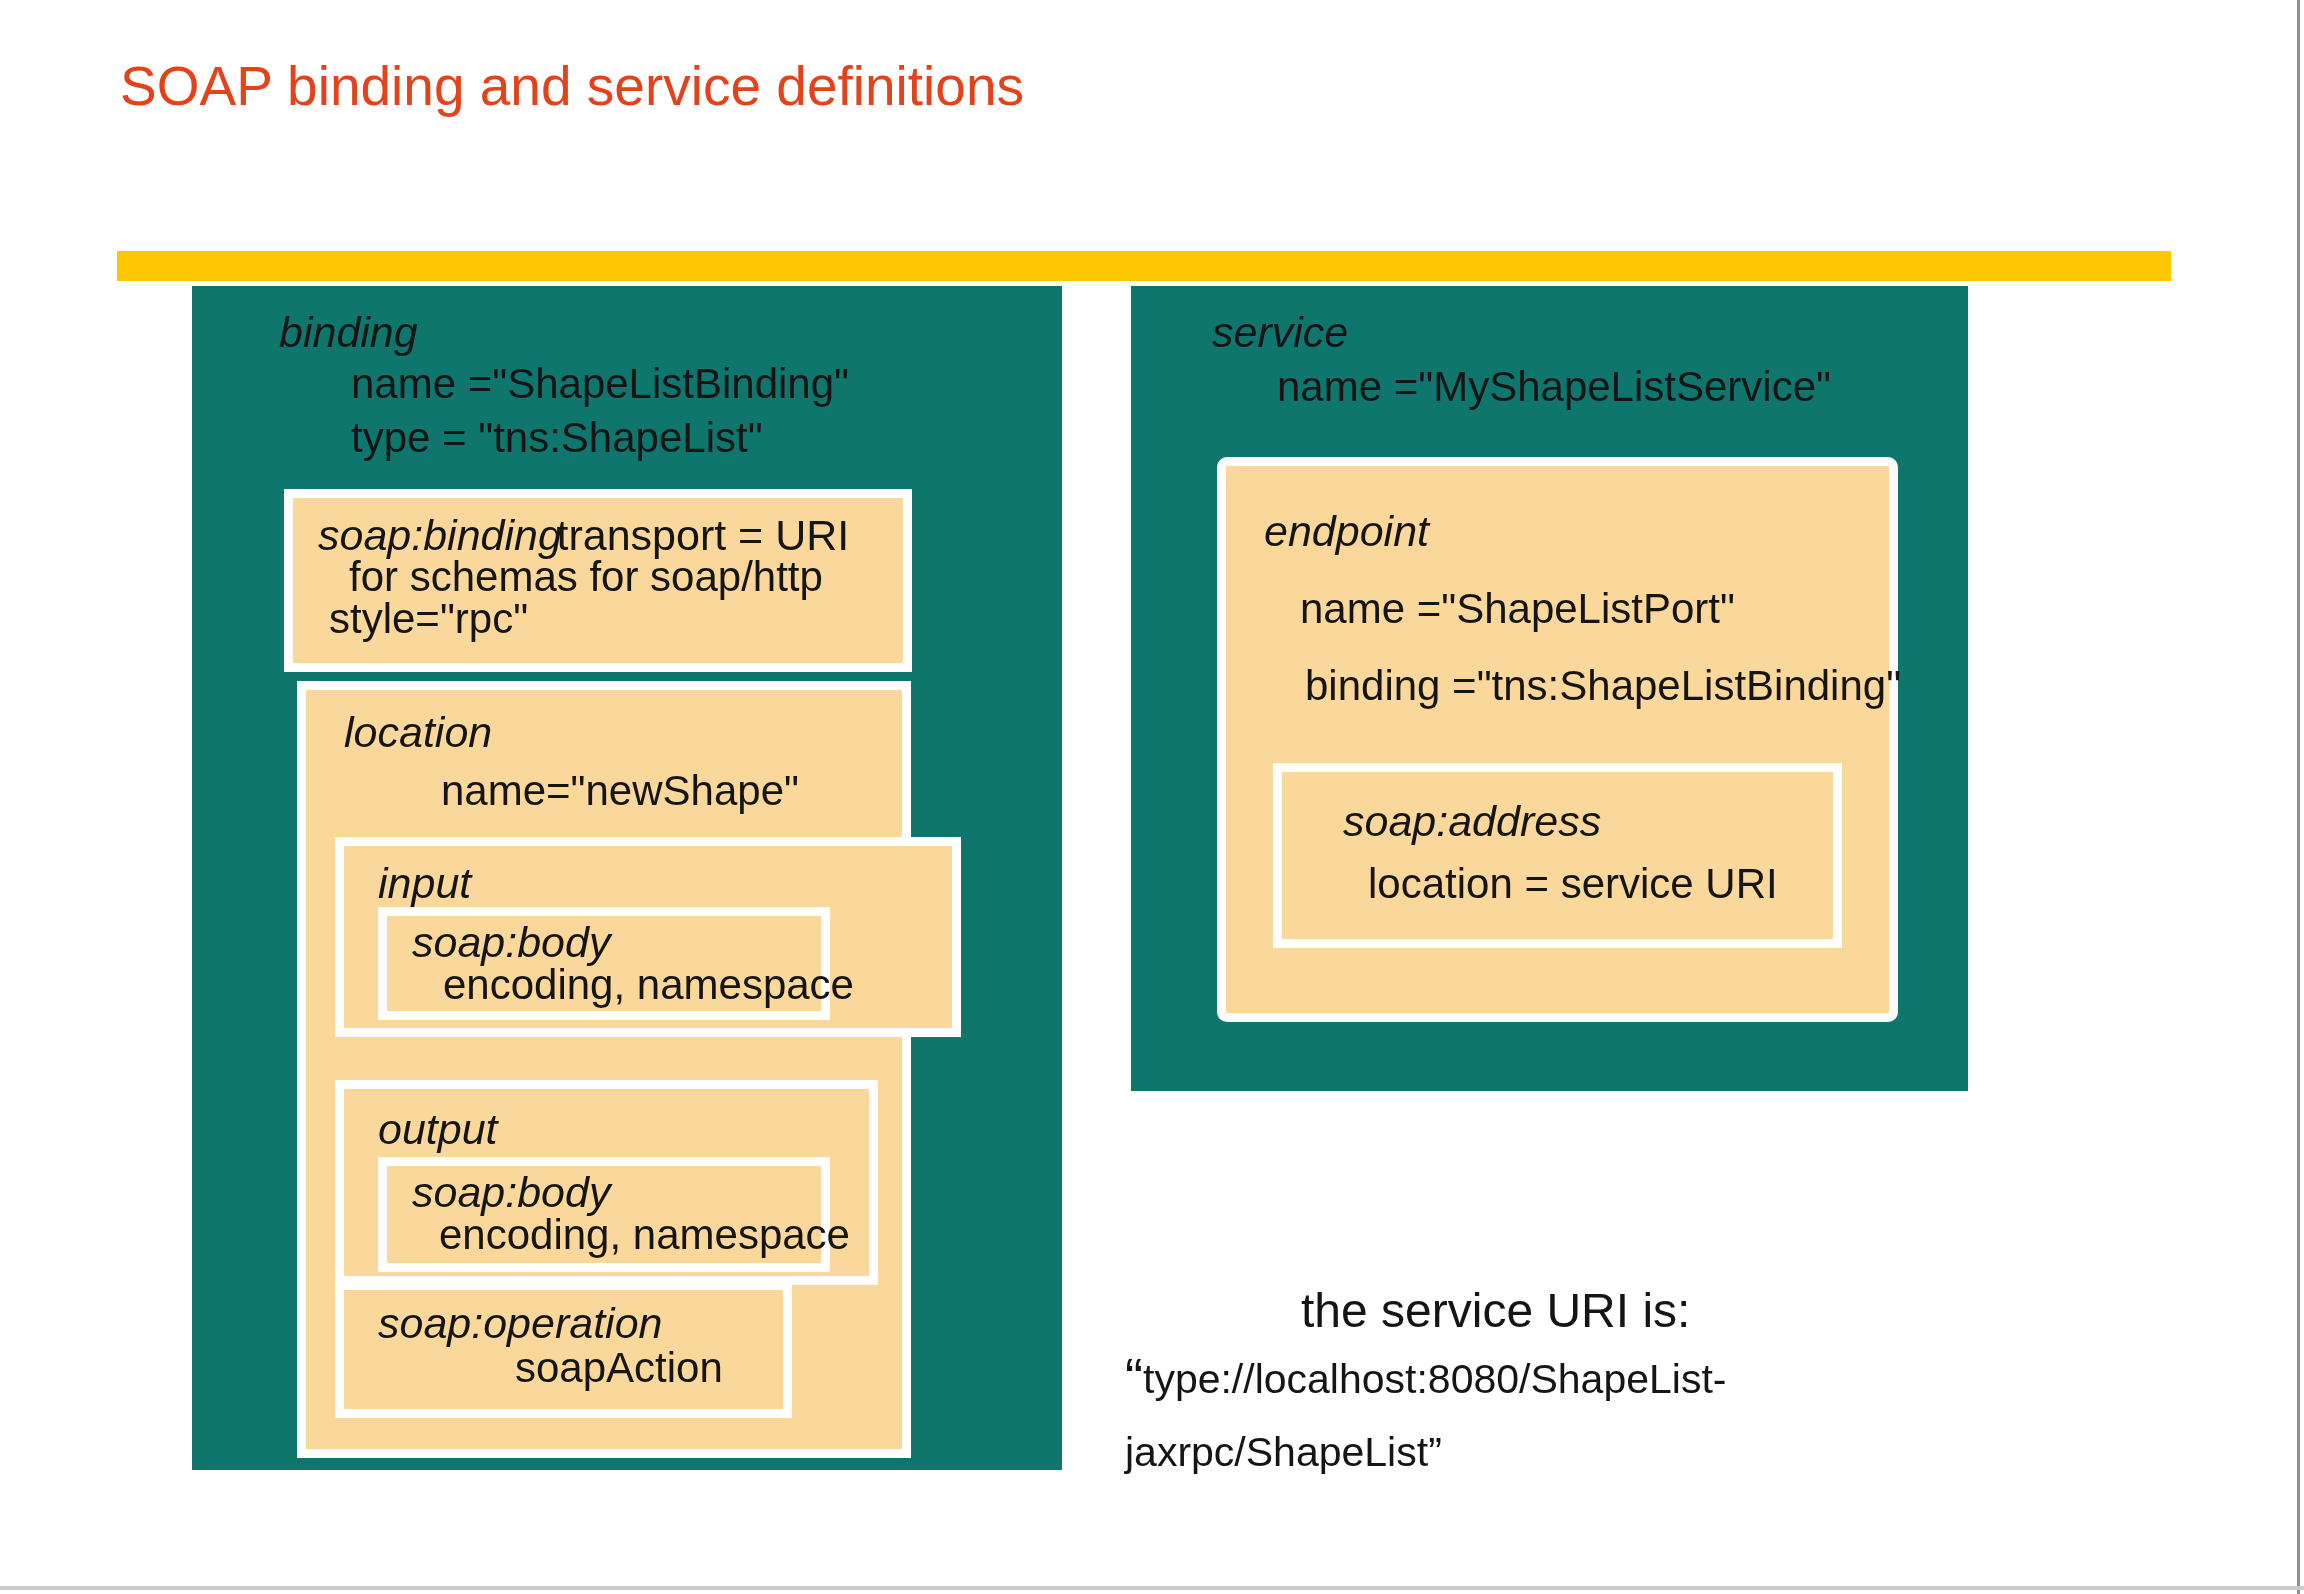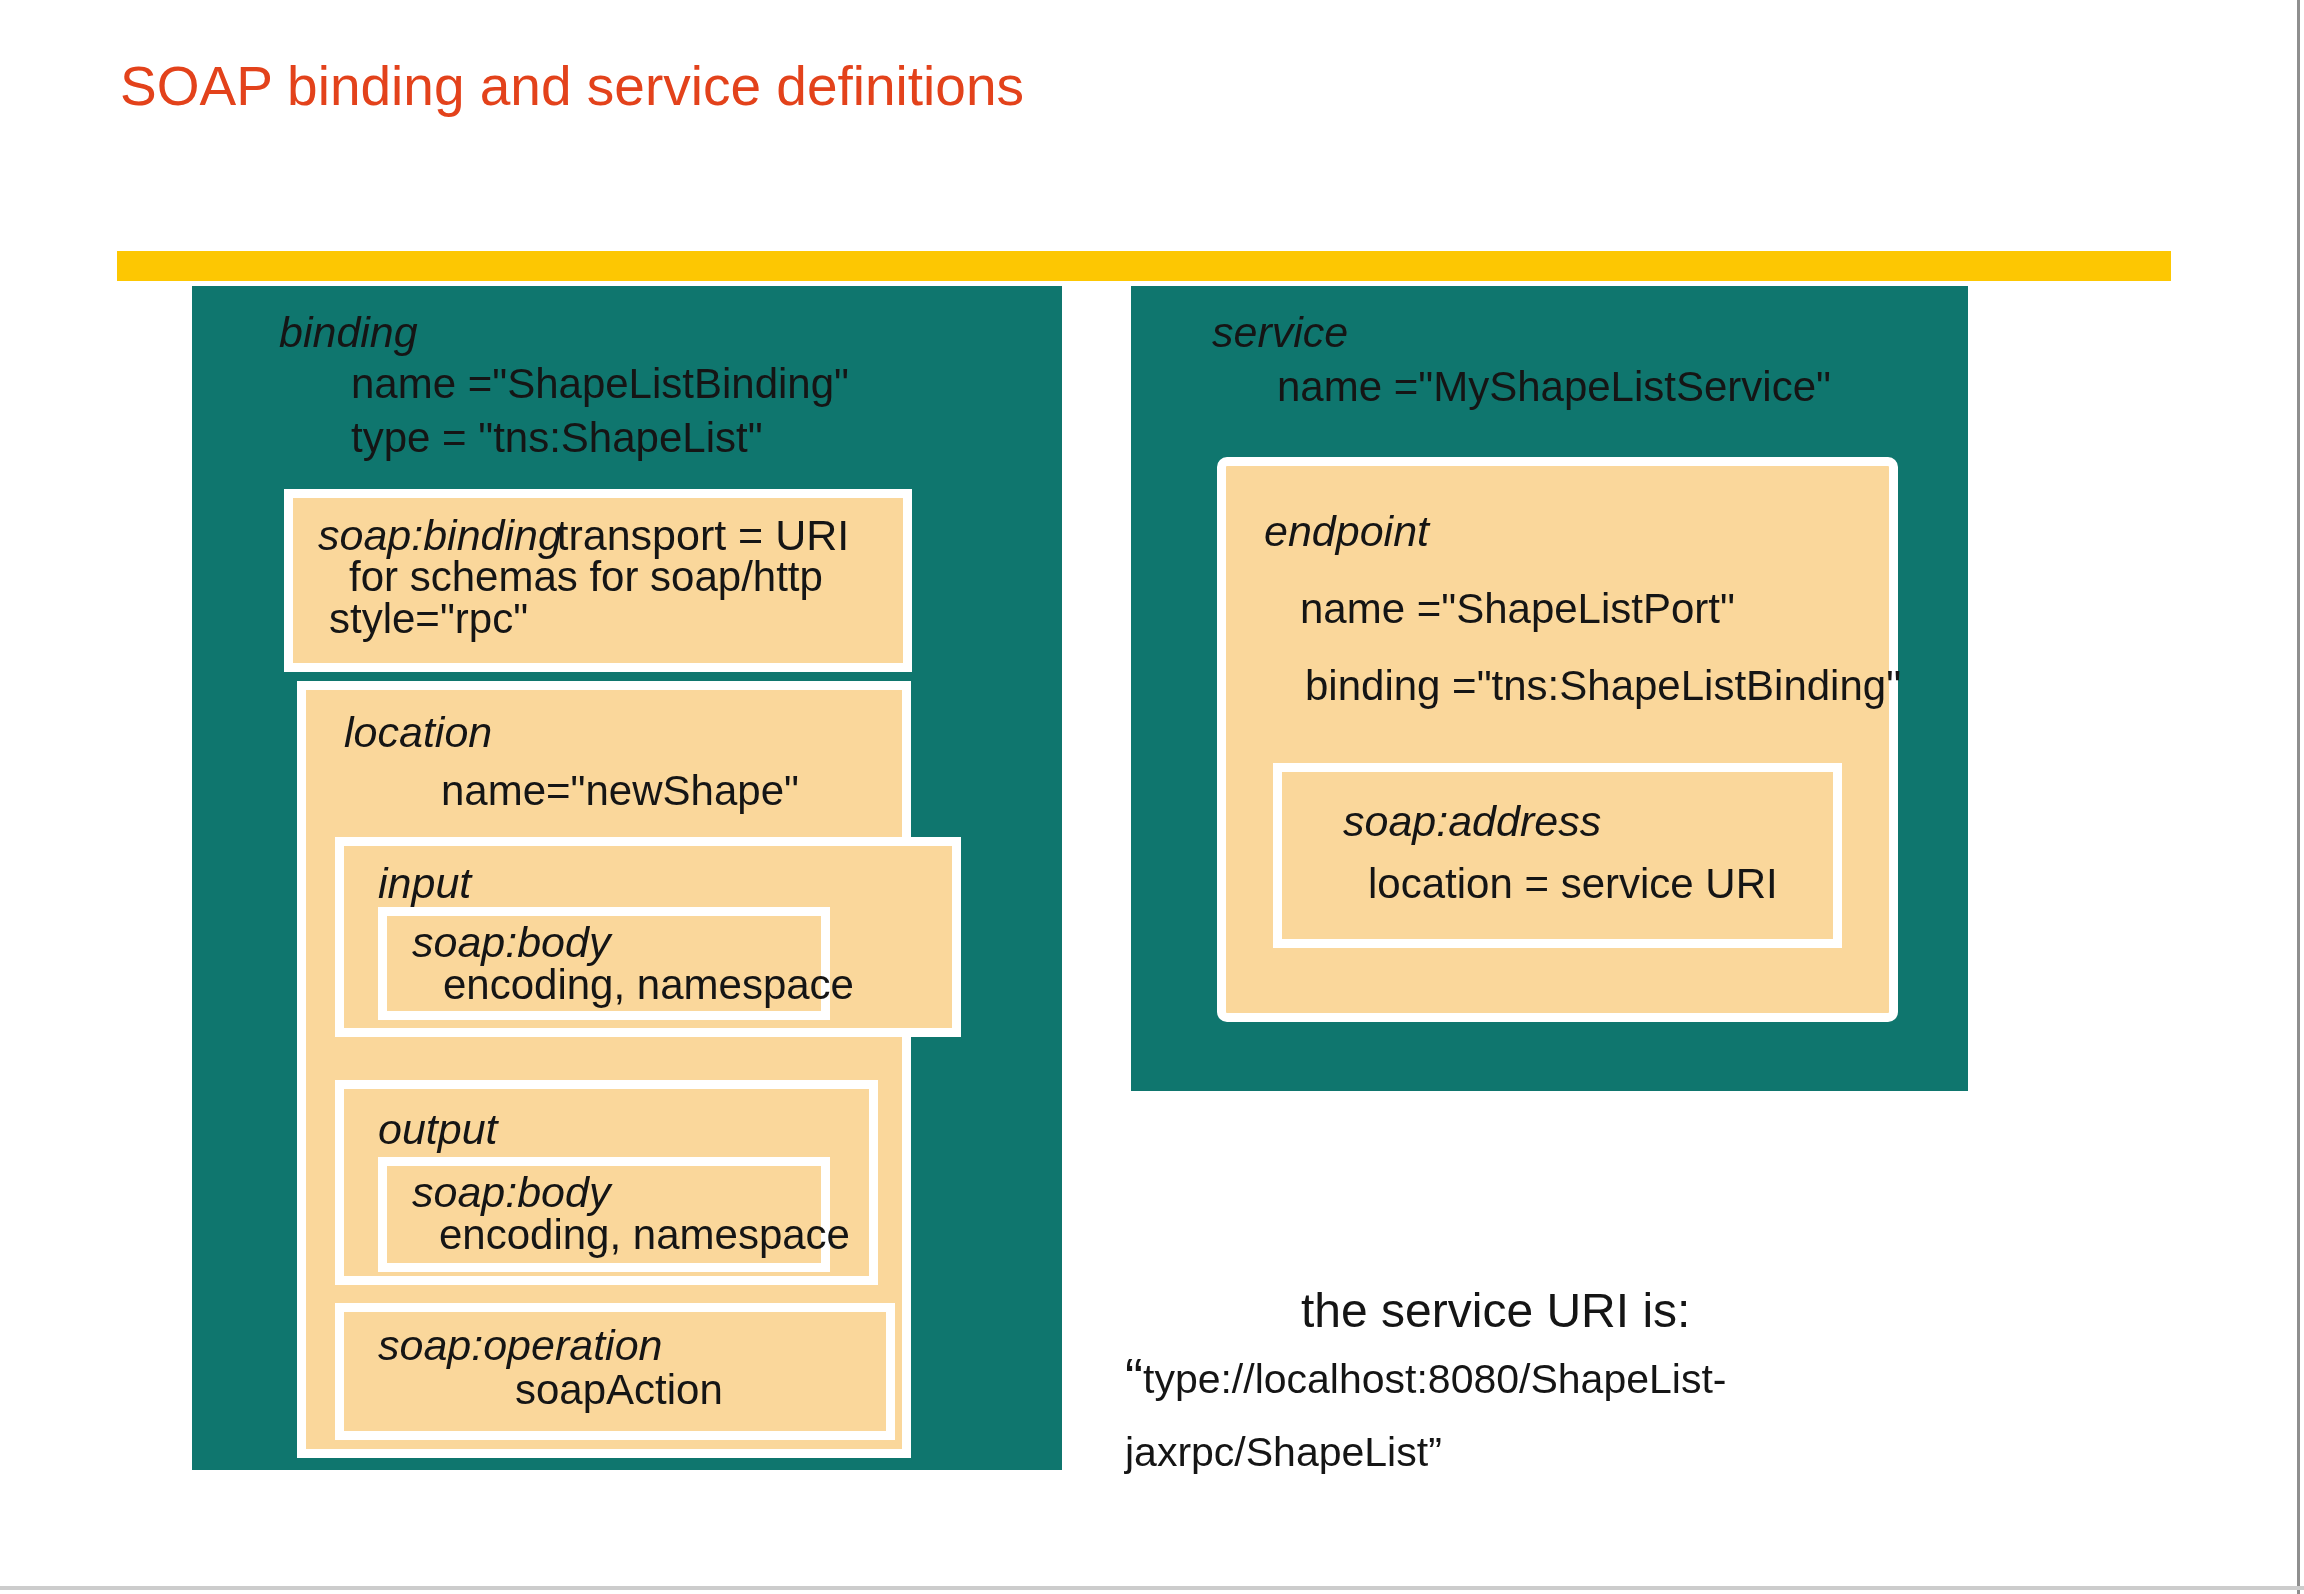--- a/index.html
+++ b/index.html
@@ -91,21 +91,21 @@
       </div>
 
       <div class="wbox" style="left:29px;top:390px;width:543px;height:205px;">
         <div class="lbl" style="left:34px;top:16px;">output</div>
         <div class="wbox" style="left:34px;top:68px;width:452px;height:115px;">
           <div class="lbl" style="left:25px;top:1.8px;">soap:body</div>
           <div class="txt" style="left:52px;top:45px;">encoding, namespace</div>
         </div>
       </div>
 
-      <div class="wbox" style="left:29px;top:613px;width:560px;height:137px;">
+      <div class="wbox" style="left:29px;top:591px;width:457px;height:137px;">
         <div class="lbl" style="left:34px;top:9px;">soap:operation</div>
         <div class="txt" style="left:171px;top:54px;">soapAction</div>
       </div>
     </div>
   </div>
 
   <div class="abs panel" id="service-panel">
     <div class="lbl" style="left:81px;top:21.6px;">service</div>
     <div class="txt" style="left:146px;top:77px;">name ="MyShapeListService"</div>
 

